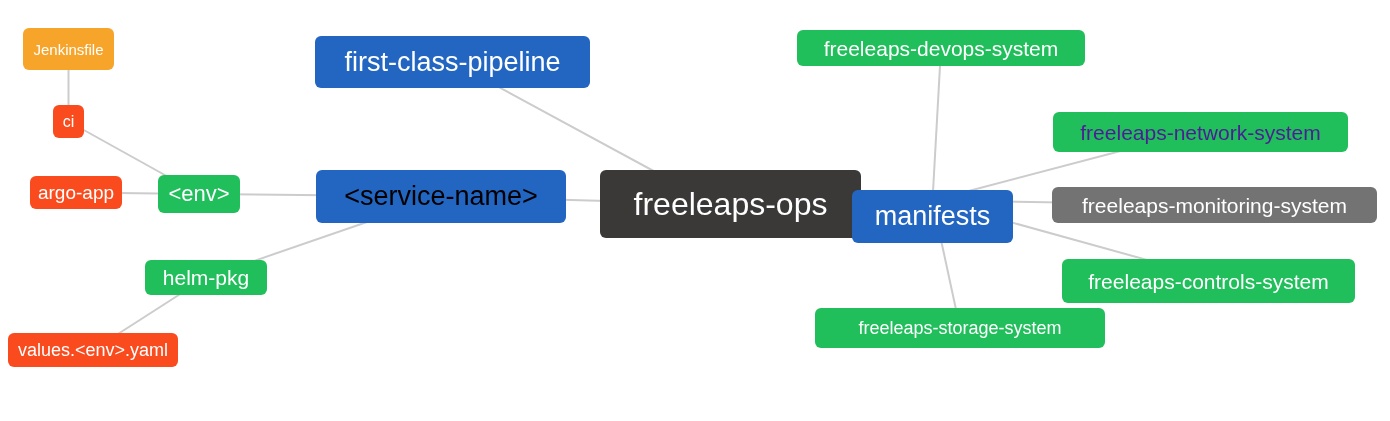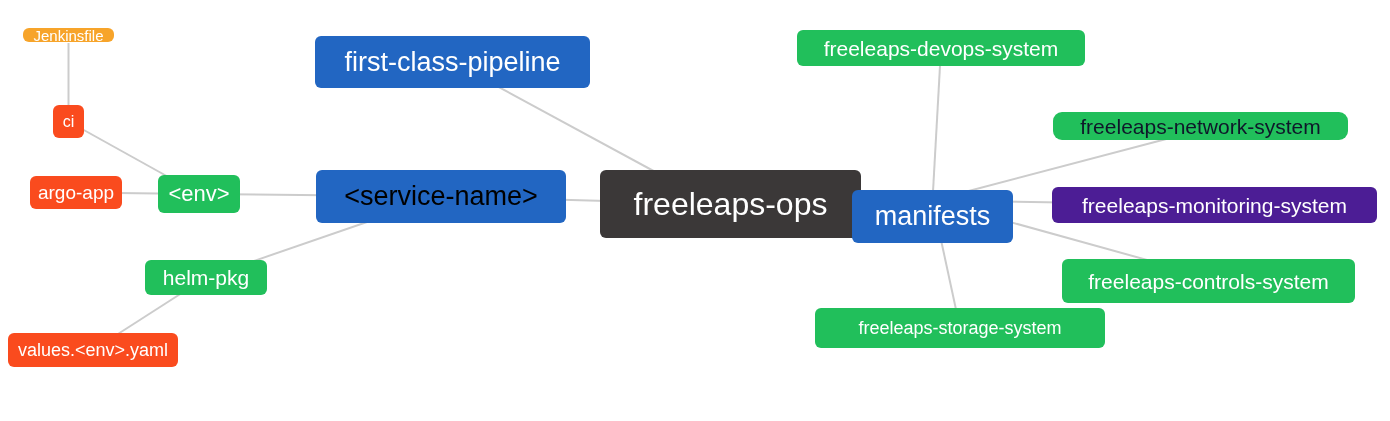--- a/index.html
+++ b/index.html
@@ -46,28 +46,28 @@
       <line x1="441" y1="196.5" x2="714.5" y2="204" stroke="#CCCCCC" stroke-width="2"></line>
       <line x1="452.5" y1="62" x2="714.5" y2="204" stroke="#CCCCCC" stroke-width="2"></line>
       <line x1="714.5" y1="204" x2="932.5" y2="200.5" stroke="#CCCCCC" stroke-width="2"></line>
       <line x1="932.5" y1="200.5" x2="941" y2="48" stroke="#CCCCCC" stroke-width="2"></line>
       <line x1="932.5" y1="200.5" x2="1200.5" y2="130" stroke="#CCCCCC" stroke-width="2"></line>
       <line x1="932.5" y1="200.5" x2="1214.5" y2="205" stroke="#CCCCCC" stroke-width="2"></line>
       <line x1="932.5" y1="200.5" x2="1208.5" y2="277" stroke="#CCCCCC" stroke-width="2"></line>
       <line x1="932.5" y1="200.5" x2="960" y2="328" stroke="#CCCCCC" stroke-width="2"></line>
     </svg>
 
-<div class="node" style="left: 23px; top: 28px; width: 91px; height: 14px; font-size: 15px; background: rgb(247, 164, 42); color: rgb(255, 255, 255);">Jenkinsfile</div>
+<div class="node" style="left: 23px; top: 28px; width: 91px; height: 42px; font-size: 15px; background: rgb(247, 164, 42); color: rgb(255, 255, 255);">Jenkinsfile</div>
     <div class="node" style="left: 53px; top: 105px; width: 31px; height: 33px; font-size: 16px; background: rgb(250, 75, 30); color: rgb(255, 255, 255);">ci</div>
     <div class="node" style="left: 30px; top: 176px; width: 92px; height: 33px; font-size: 19px; background: rgb(250, 75, 30); color: rgb(255, 255, 255);">argo-app</div>
     <div class="node" style="left: 158px; top: 175px; width: 82px; height: 38px; font-size: 22px; background: rgb(33, 191, 91); color: rgb(255, 255, 255);">&lt;env&gt;</div>
     <div class="node" style="left: 316px; top: 170px; width: 250px; height: 53px; font-size: 27px; background: rgb(34, 102, 194); color: #000000;">&lt;service-name&gt;</div>
     <div class="node" style="left: 315px; top: 36px; width: 275px; height: 52px; font-size: 27px; background: rgb(34, 102, 194); color: rgb(255, 255, 255);">first-class-pipeline</div>
     <div class="node" style="left: 600px; top: 170px; width: 261px; height: 68px; font-size: 32px; background: rgb(59, 56, 56); color: rgb(255, 255, 255);">freeleaps-ops</div>
     <div class="node" style="left: 852px; top: 174px; width: 161px; height: 53px; font-size: 27px; background: rgb(34, 102, 194); color: rgb(255, 255, 255); margin-top: 16px;">manifests</div>
     <div class="node" style="left: 797px; top: 30px; width: 288px; height: 36px; font-size: 21px; background: rgb(33, 191, 91); color: rgb(255, 255, 255);">freeleaps-devops-system</div>
-    <div class="node" style="left: 1053px; top: 112px; width: 295px; height: 28px; font-size: 21px; background: rgb(33, 191, 91); color: #0f172a; border-radius: 9px;">freeleaps-network-system</div>
-    <div class="node" style="left: 1052px; top: 187px; width: 325px; height: 36px; font-size: 21px; background: #4c1d95; color: rgb(255, 255, 255);">freeleaps-monitoring-system</div>
+    <div class="node" style="left: 1053px; top: 112px; width: 295px; height: 40px; font-size: 21px; background: rgb(33, 191, 91); color: #4c1d95;">freeleaps-network-system</div>
+    <div class="node" style="left: 1052px; top: 187px; width: 325px; height: 36px; font-size: 21px; background: #737373; color: rgb(255, 255, 255);">freeleaps-monitoring-system</div>
     <div class="node" style="left: 1062px; top: 259px; width: 293px; height: 44px; font-size: 21px; background: rgb(33, 191, 91); color: rgb(255, 255, 255);">freeleaps-controls-system</div>
     <div class="node" style="left: 815px; top: 308px; width: 290px; height: 40px; font-size: 18px; background: rgb(33, 191, 91); color: rgb(255, 255, 255);">freeleaps-storage-system</div>
     <div class="node" style="left: 145px; top: 260px; width: 122px; height: 35px; font-size: 21px; background: rgb(33, 191, 91); color: rgb(255, 255, 255);">helm-pkg</div>
     <div class="node" style="left: 8px; top: 333px; width: 170px; height: 34px; font-size: 18px; background: rgb(250, 75, 30); color: rgb(255, 255, 255);">values.&lt;env&gt;.yaml</div>
   </div>
 
 </body></html>

